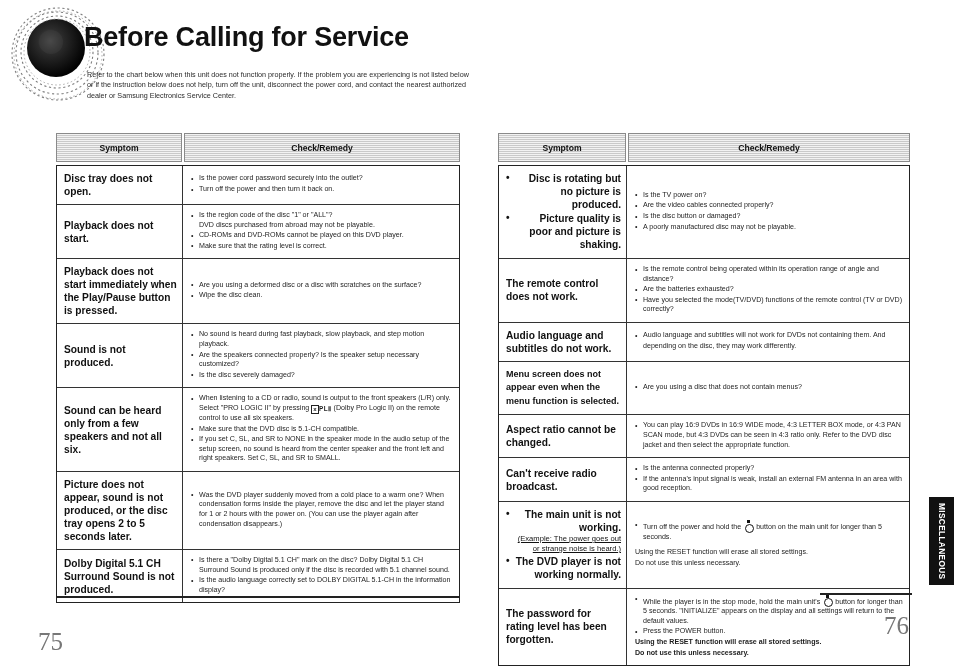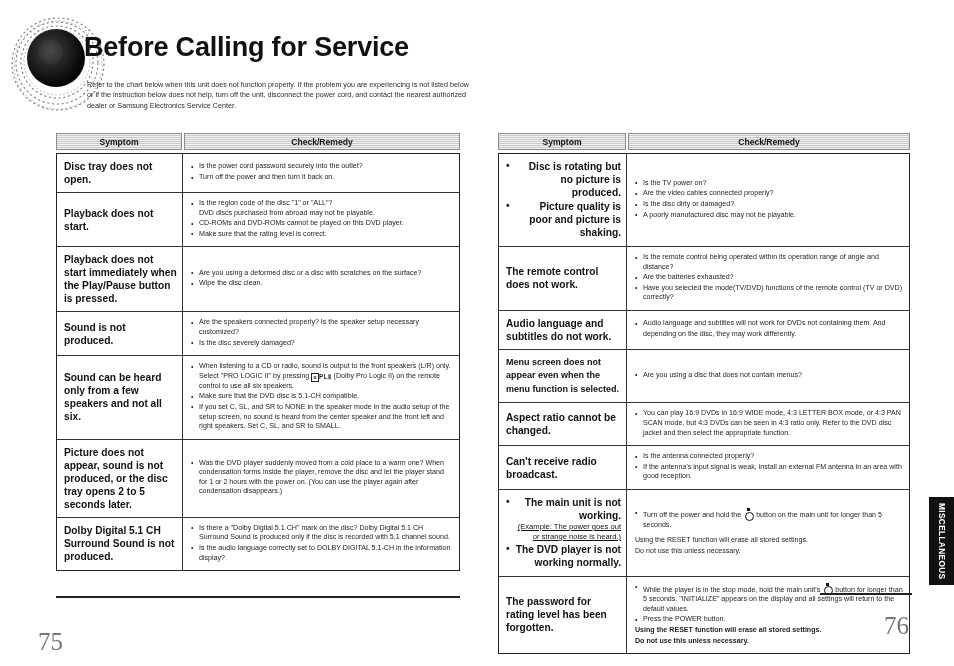--- a/index.html
+++ b/index.html
@@ -7,39 +7,39 @@
     width:954px;height:666px;
     background:#ffffff;
     font-family:"Liberation Sans", sans-serif;
     color:#1a1a1a;
     position:relative;
     overflow:hidden;
   }
   .page{position:absolute;inset:0;}
 
   
-  .header{position:absolute;left:0;top:10px;width:772px;height:118px;}
+  .header{position:absolute;left:0;top:0;width:772px;height:118px;}
   .swirl{position:absolute;left:8px;top:4px;width:104px;height:104px;}
   .title{
     position:absolute;left:84px;top:22px;
     font-size:27px;font-weight:bold;letter-spacing:-0.2px;
     color:#111;white-space:nowrap;
   }
   .intro{
     position:absolute;left:87px;top:70px;width:382px;
     font-size:7.2px;line-height:10.4px;color:#2a2a2a;
   }
   .intro p{margin:0;}
 
   
   .tbl{position:absolute;}
   .tbl.left{left:56px;top:133px;width:404px;}
   .tbl.right{left:498px;top:133px;width:412px;}
 
-  .hdr-row{display:flex;height:17px;margin-bottom:3px;text-align:center;}
+  .hdr-row{display:flex;height:29px;margin-bottom:3px;text-align:center;}
   .hdr-cell{
     background:
       repeating-linear-gradient(180deg,#f2f2f2 0px,#f2f2f2 1px,#c9c9c9 1px,#c9c9c9 2px),
       #e2e2e2;
     border:1px solid #8a8a8a;
     display:flex;align-items:center;justify-content:center;
     font-size:8.6px;font-weight:bold;color:#111;
     box-sizing:border-box;
   }
   .hdr-cell.sym{flex:0 0 126px;}
@@ -211,20 +211,21 @@
           </ul>
         </div>
       </div>
 
       <div class="row">
         <div class="cell-sym">
           <p>Sound is not produced.</p>
         </div>
         <div class="cell-chk">
           <ul class="bul">
+            <li>No sound is heard during fast playback, slow playback, and step motion playback.</li>
             <li>Are the speakers connected properly? Is the speaker setup necessary customized?</li>
             <li>Is the disc severely damaged?</li>
           </ul>
         </div>
       </div>
 
       <div class="row">
         <div class="cell-sym">
           <p>Sound can be heard only from a few speakers and not all six.</p>
         </div>
@@ -274,21 +275,21 @@
         <div class="cell-sym">
           <ul class="symb">
             <li>Disc is rotating but no picture is produced.</li>
             <li>Picture quality is poor and picture is shaking.</li>
           </ul>
         </div>
         <div class="cell-chk">
           <ul class="bul">
             <li>Is the TV power on?</li>
             <li>Are the video cables connected properly?</li>
-            <li>Is the disc dirty or damaged?</li>
+            <li>Is the disc button or damaged?</li>
             <li>A poorly manufactured disc may not be playable.</li>
           </ul>
         </div>
       </div>
 
       <div class="row">
         <div class="cell-sym">
           <p>The remote control does not work.</p>
         </div>
         <div class="cell-chk">

